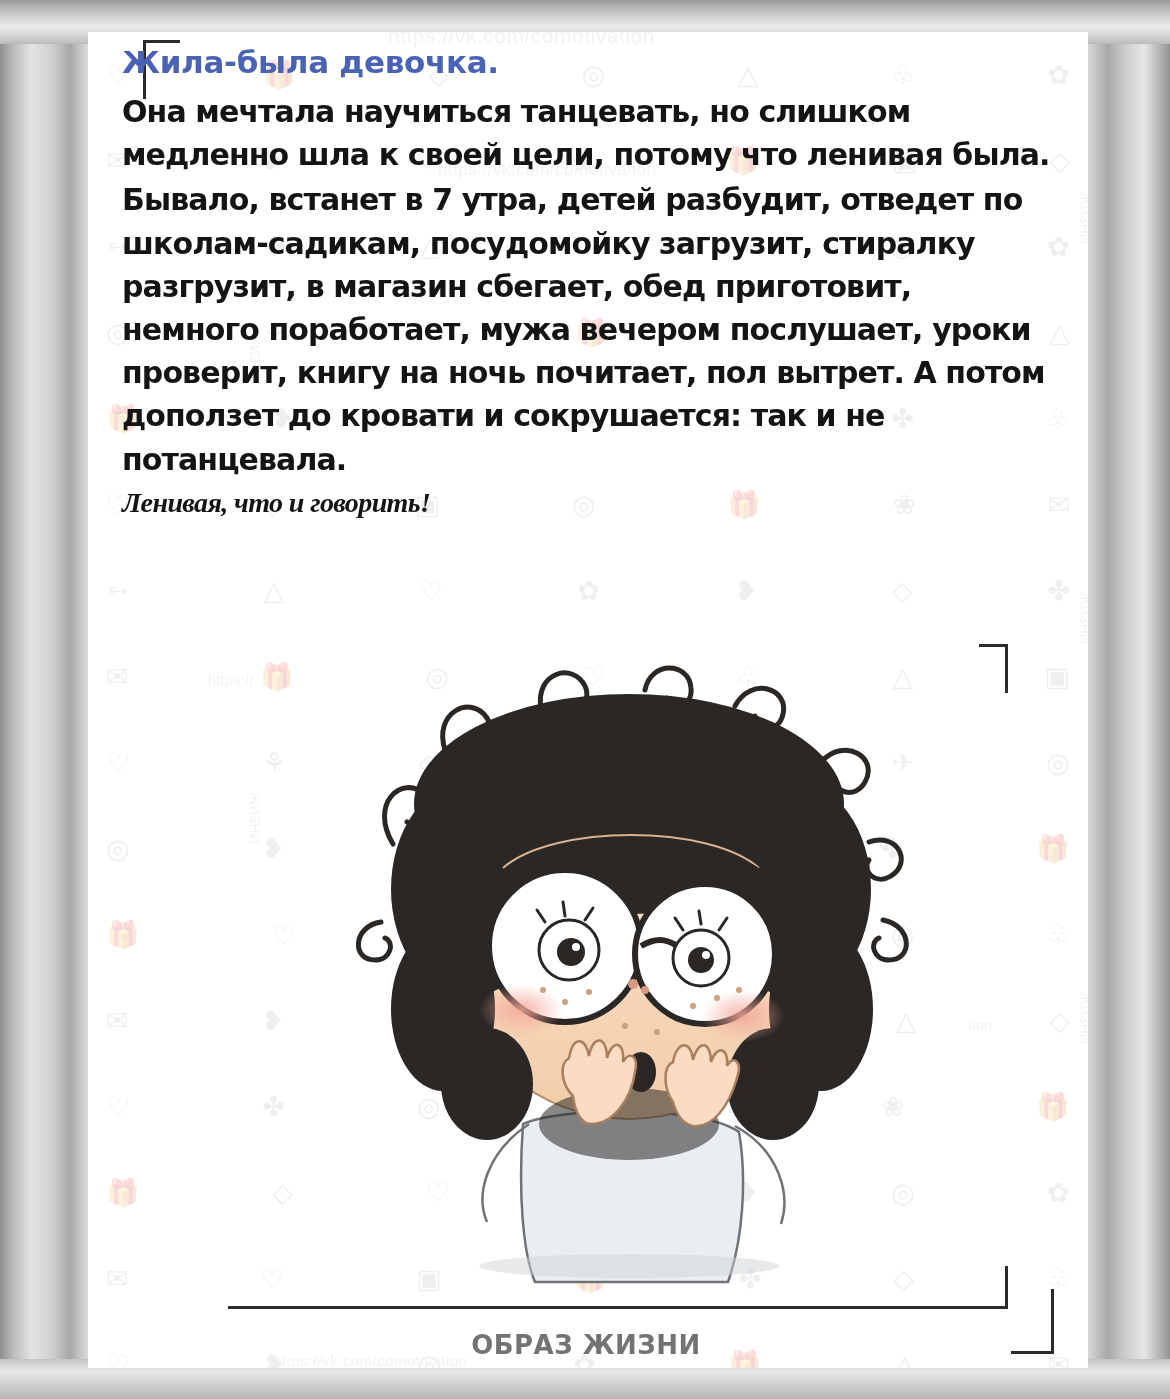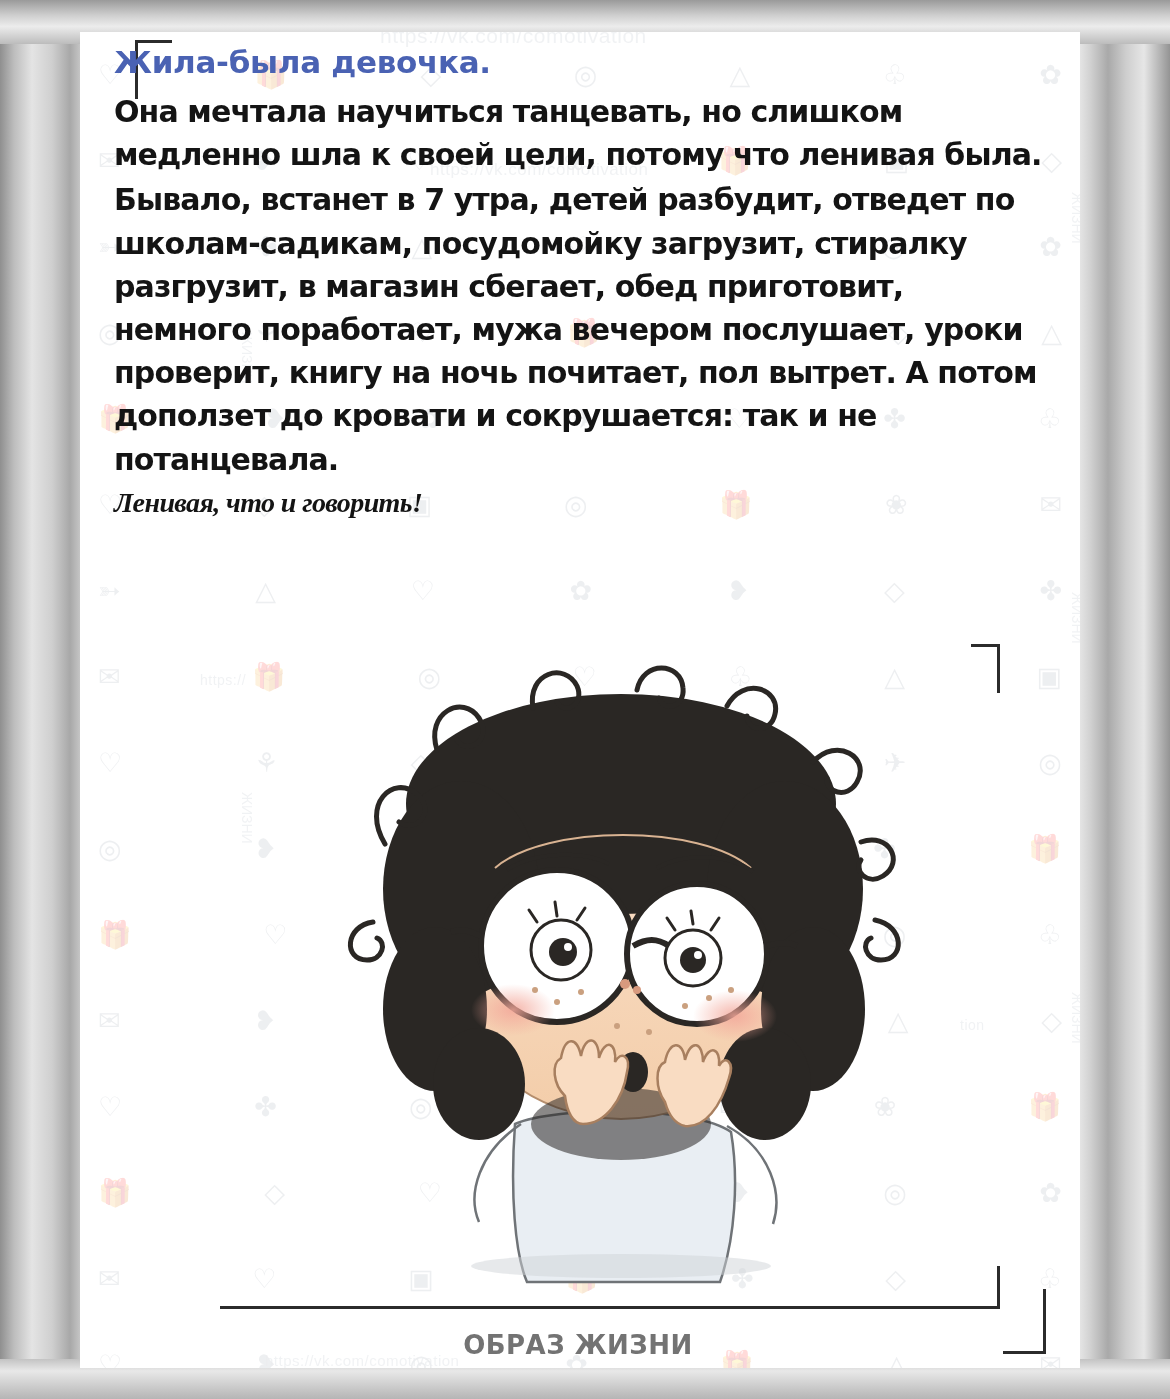--- a/index.html
+++ b/index.html
@@ -36,21 +36,21 @@
   .frame-bottom {
     position: absolute;
     left: 0; bottom: 0;
     width: 1170px; height: 40px;
     background: linear-gradient(180deg, #c3c3c3 0%, #e8e8e8 30%, #b5b5b5 100%);
   }
 
   
   .card {
     position: absolute;
-    left: 80px;
+    left: 88px;
     top: 32px;
     width: 1000px;
     height: 1336px;
     background: #ffffff;
     overflow: hidden;
   }
 
   
   .watermark {
     position: absolute;

